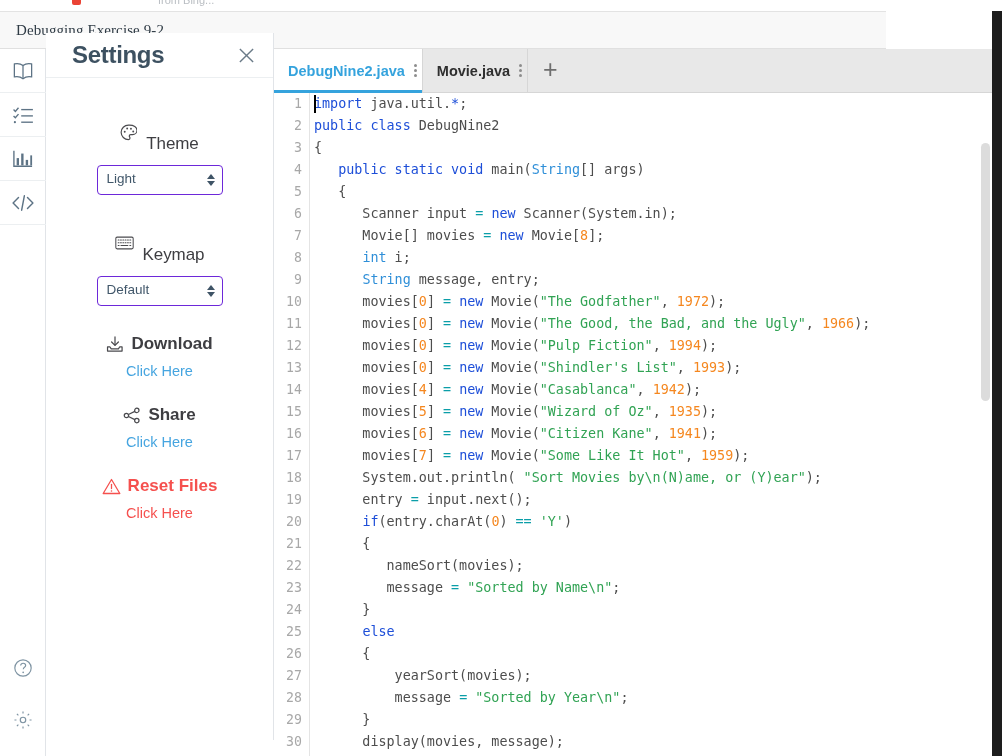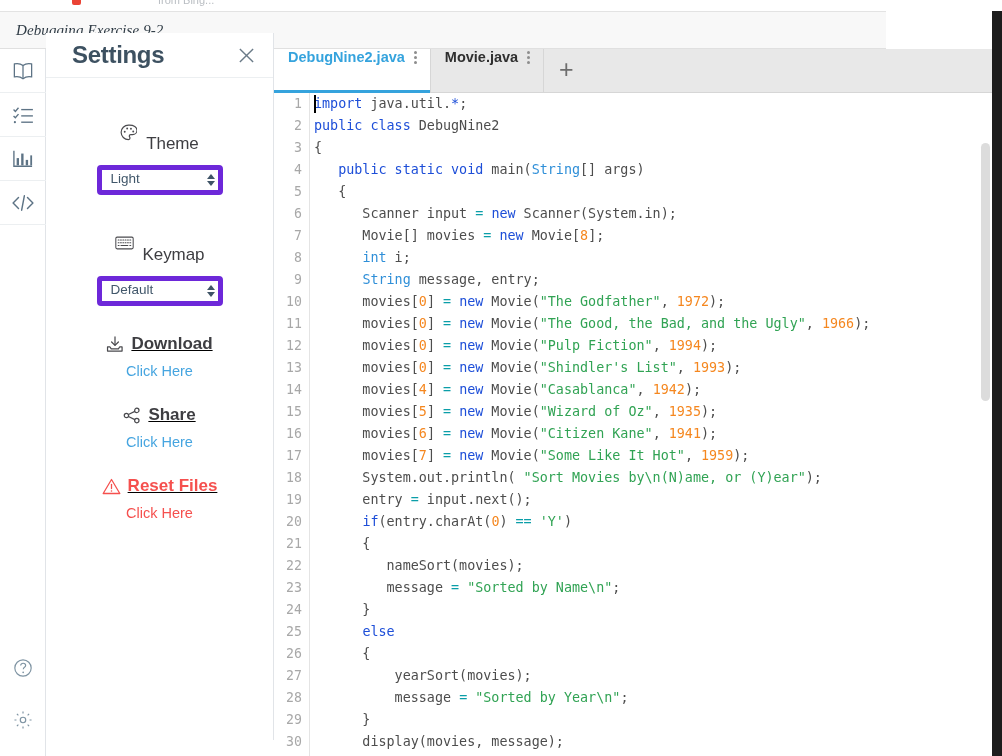--- a/index.html
+++ b/index.html
@@ -27,21 +27,20 @@
     position: absolute; left: 158px; top: -6px;
     font-size: 11px; color: #b9bdc2; white-space: nowrap;
   }
 
   
   .titlebar {
     position: absolute; left: 0; top: 11px; width: 886px; height: 38px;
     background: #f8f8f8;
     border-top: 1px solid #e3e3e3;
     border-bottom: 1px solid #e0e0e0;
-    font-style: italic;
   }
   .titlebar .t-text {
     position: absolute; left: 16px; top: 50%; transform: translateY(-50%);
     font-family: "Liberation Serif", serif;
     font-size: 15px; color: #2f3b45; letter-spacing: .1px;
     white-space: nowrap;
   }
 
   
   .rail {
@@ -86,42 +85,42 @@
   .grp-head .gi { display: flex; align-items: center; color: #4a4a4e; }
   .grp-label { font-size: 17px; font-weight: normal; letter-spacing: -.1px; margin-top: 24px; }
 
   .sel-wrap {
     position: relative; display: inline-block; width: 126px; height: 30px;
   }
   .sel-wrap select {
     width: 126px; height: 30px;
     -webkit-appearance: none; appearance: none;
     background: #ffffff;
-    border: 5px solid #6d28d9; border-radius: 4px;
+    border: 1px solid #6d28d9; border-radius: 4px;
     padding: 0 24px 4px 9px;
     font-family: "Liberation Sans", sans-serif;
     font-size: 13.5px; color: #41576a;
     cursor: pointer; outline: none;
   }
   .sel-arrows {
     position: absolute; right: 8px; top: 50%; transform: translateY(-50%);
     pointer-events: none; color: #3f5466;
     display: flex; flex-direction: column; gap: 2px; align-items: center;
   }
   .sel-arrows i {
     display: block; width: 0; height: 0;
     border-left: 4px solid transparent; border-right: 4px solid transparent;
   }
   .sel-arrows i.up { border-bottom: 5px solid currentColor; }
   .sel-arrows i.dn { border-top: 5px solid currentColor; }
 
   .act { text-align: center; margin-top: 25px; }
   .act-head {
     display: flex; align-items: center; justify-content: center;
-    gap: 7px; margin-bottom: 4px; text-decoration: underline;
+    gap: 7px; margin-bottom: 4px;
   }
   .act-label { font-size: 17px; font-weight: bold; color: #3e3e42; }
   .act-link {
     display: inline-block; font-size: 14.5px; color: #46a5e0;
     cursor: pointer; text-decoration: none; margin-top: 5px;
   }
   .act.danger .act-label { color: #f5504e; }
   .act.danger .act-link { color: #f5504e; }
   .act.danger .act-head .ai { color: #f5504e; }
   .act-head .ai { display: flex; align-items: center; color: #4a4a4e; }
@@ -130,22 +129,22 @@
   .editor {
     position: absolute; left: 274px; top: 49px; right: 10px; height: 707px;
     background: #ffffff;
   }
   .tabstrip {
     position: relative; height: 44px; background: #e8e8e8;
     border-bottom: 1px solid #d6d6d6;
     display: flex; align-items: stretch;
   }
   .tab {
-    display: flex; align-items: flex-start; gap: 6px;
-    padding: 0 10px 0 14px; background: #e8e8e8;
+    display: flex; align-items: center; gap: 6px;
+    padding: 0 2px 0 14px; background: #e8e8e8;
     cursor: pointer; position: relative;
     border-right: 1px solid #d6d6d6;
   }
   .tab.active { background: #ffffff; }
   .tab.active::after {
     content: ""; position: absolute; left: 0; right: 0; bottom: -1px;
     height: 3px; background: #35a3dd;
   }
   .tab-name { font-size: 14.5px; font-weight: bold; color: #2f2f2f; white-space: nowrap; }
   .tab.active .tab-name { color: #35a3dd; }

